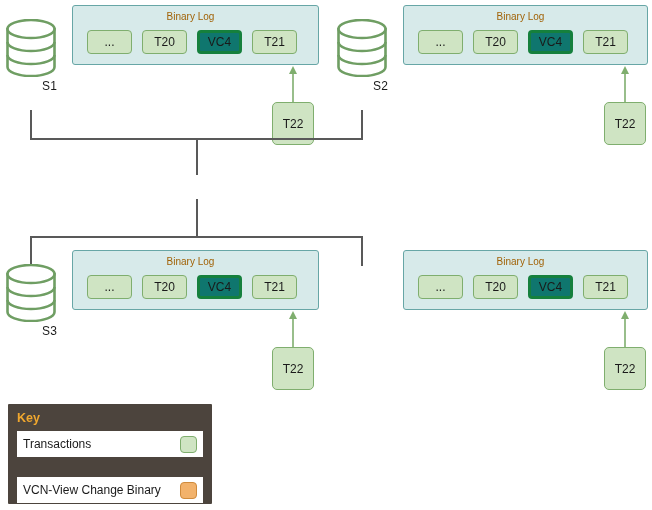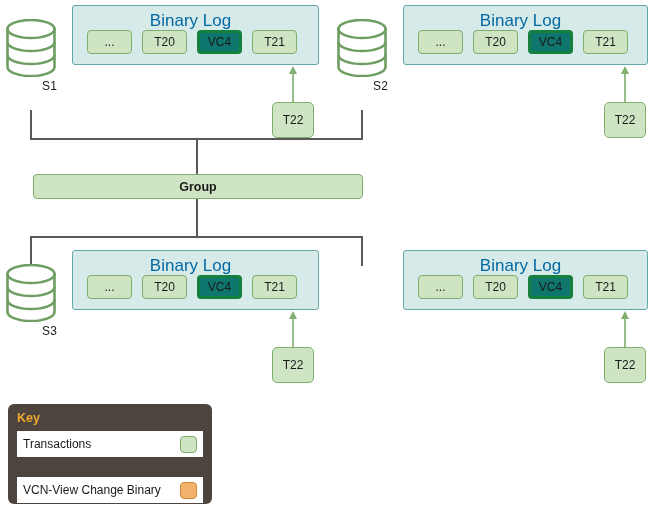--- a/index.html
+++ b/index.html
@@ -52,22 +52,22 @@
     border: 1px solid #67a6a6;
     border-radius: 3px;
     box-sizing: border-box;
   }
   .binlog-title {
     position: absolute;
     top: 5px;
     left: 0;
     right: 10px;
     text-align: center;
-    font-size: 17px;
-    color: #0369a1;
+    font-size: 10px;
+    color: #a16207;
   }
   .binlog-entries {
     position: absolute;
     top: 24px;
     left: 14px;
     display: flex;
     gap: 10px;
   }
 
   
@@ -88,21 +88,21 @@
   }
   .chip.vcn {
     background: #0f766e;
     border: 3px solid #15803d;
   }
 
   
   .t22 {
     position: absolute;
     width: 42px;
-    height: 36px;
+    height: 43px;
     background: #cfe4c3;
     border: 1px solid #7fae6e;
     border-radius: 5px;
     display: flex;
     align-items: center;
     justify-content: center;
     font-size: 12px;
     color: #1a1a1a;
     box-sizing: border-box;
   }
@@ -128,21 +128,21 @@
   }
 
   
   .key-box {
     position: absolute;
     left: 8px;
     top: 404px;
     width: 204px;
     height: 100px;
     background: #4c443d;
-    border-radius: 6px;
+    border-radius: 1px;
     box-sizing: border-box;
     padding: 7px 9px 9px 9px;
   }
   .key-title {
     font-size: 12.5px;
     font-weight: bold;
     color: #f0a72e;
     margin-bottom: 6px;
   }
   .key-row {
@@ -231,21 +231,20 @@
       <polygon points="5,0 1,8 9,8" fill="#7fae6e"></polygon>
     </svg>
   </div>
   <div class="t22" style="left:604px; top:102px;">T22</div>
 
   <div class="line vline" style="left:30px; top:110px; height:30px;"></div>
   <div class="line hline" style="left:30px; top:138px; width:333px;"></div>
   <div class="line vline" style="left:361px; top:110px; height:30px;"></div>
   <div class="line vline" style="left:196px; top:138px; height:37px;"></div>
 
-  <div class="group-bar" style="left:33px; top:174px; width:330px; height:25px;">Group</div>
 
   <div class="line vline" style="left:196px; top:199px; height:38px;"></div>
   <div class="line hline" style="left:30px; top:236px; width:333px;"></div>
   <div class="line vline" style="left:30px; top:236px; height:30px;"></div>
   <div class="line vline" style="left:361px; top:236px; height:30px;"></div>
 
   <div class="db" style="left:5px; top:264px;">
     <svg width="52" height="58" viewBox="0 0 52 58">
       <g fill="#ffffff" stroke="#6f9e63" stroke-width="2.6">
         <path d="M2.5,10 V48 a23.5,9 0 0 0 47,0 V10 Z"></path>

